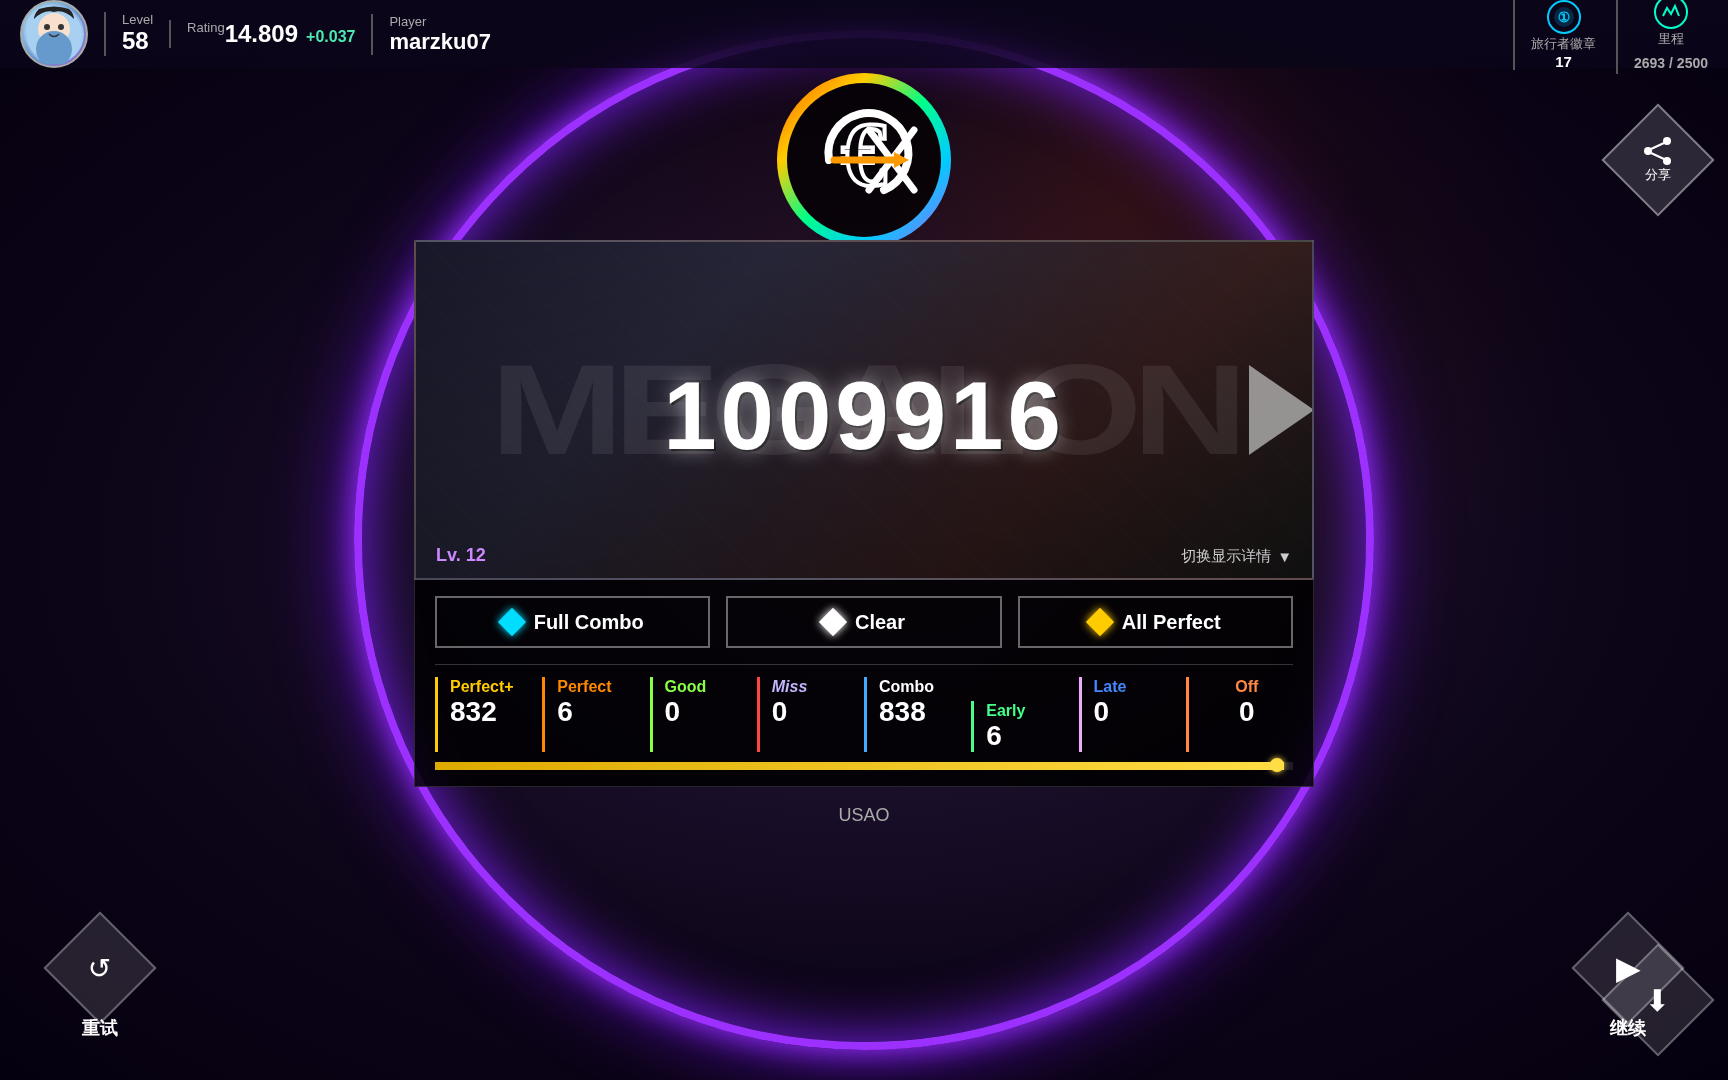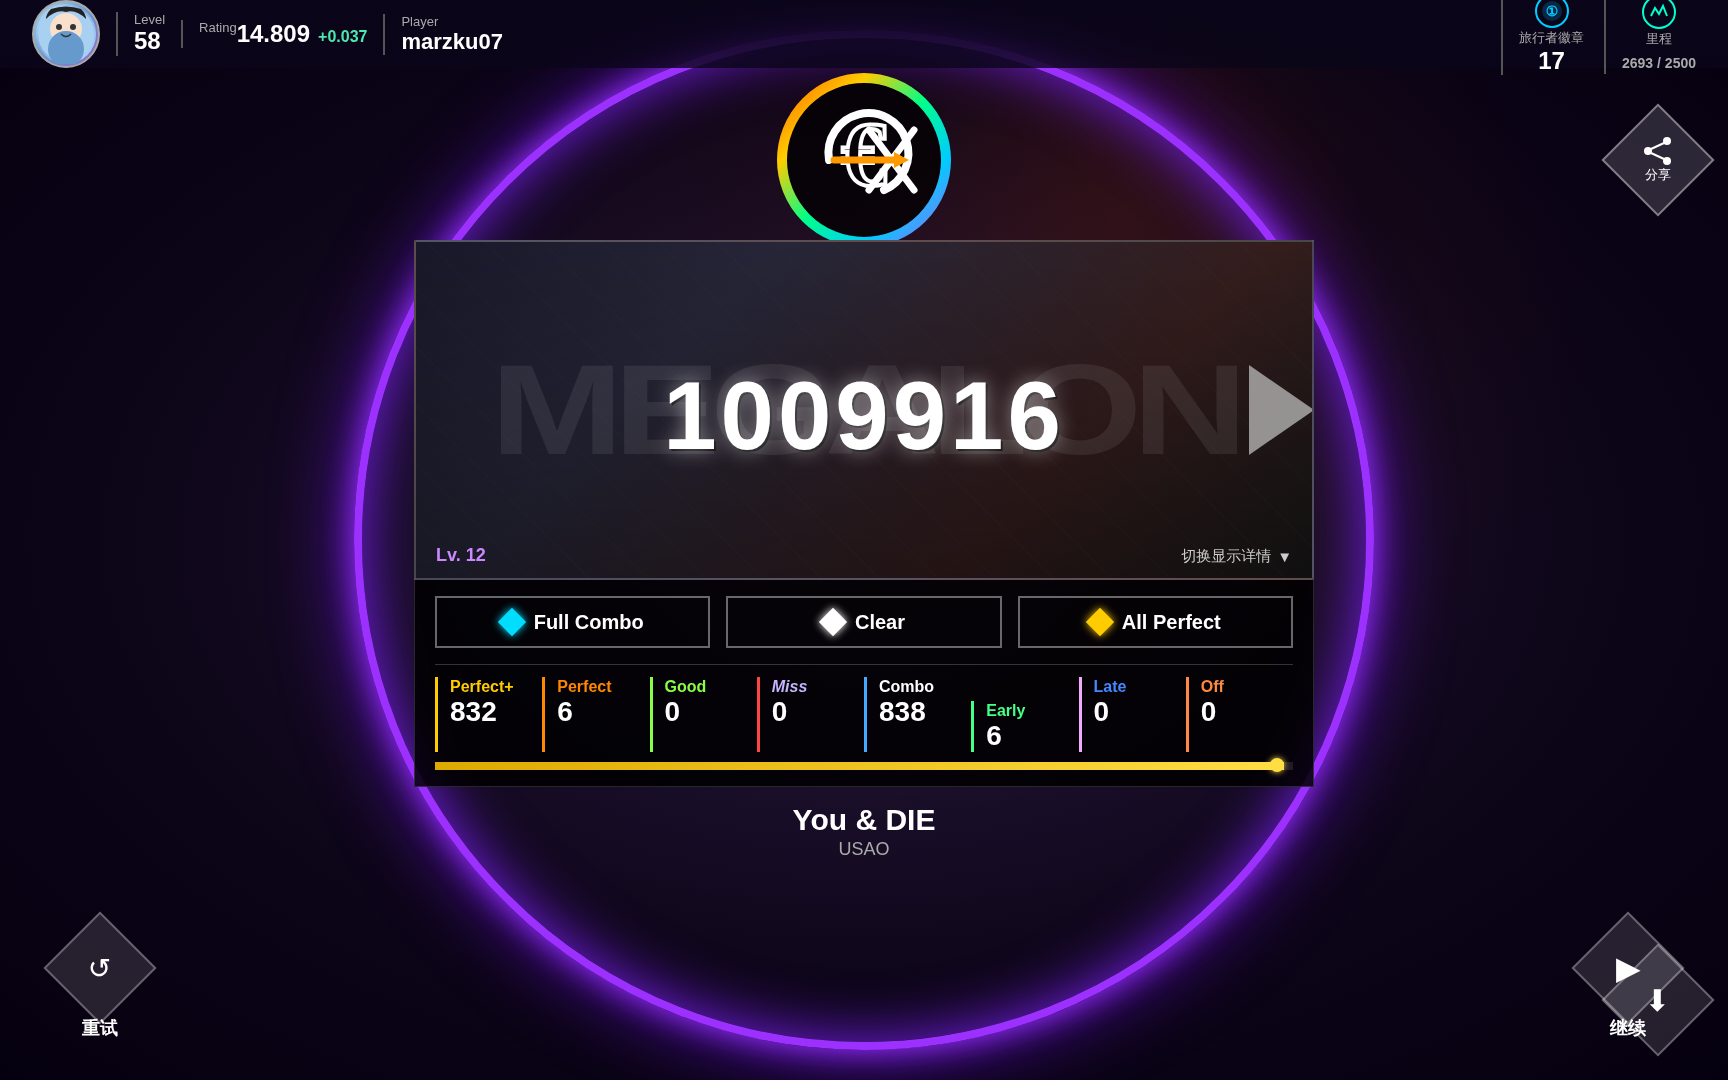--- a/index.html
+++ b/index.html
@@ -45,21 +45,21 @@
     .header {
       position: absolute;
       top: 0;
       left: 0;
       right: 0;
       height: 68px;
       display: flex;
       align-items: center;
       background: linear-gradient(180deg, rgba(10,5,25,0.95) 0%, rgba(10,5,25,0.8) 100%);
       z-index: 10;
-      padding: 0 32px;
+      padding: 0 20px;
     }
 
     .avatar {
       width: 68px;
       height: 68px;
       border-radius: 50%;
       background: linear-gradient(135deg, #a0d8ef, #6699cc, #9966cc);
       border: 2px solid #aaa;
       display: flex;
       align-items: center;
@@ -152,21 +152,21 @@
       border-left: 2px solid #555;
       padding-left: 16px;
     }
 
     .badge-label {
       font-size: 13px;
       color: #aaa;
     }
 
     .badge-value {
-      font-size: 24px;
+      font-size: 15px;
       color: #fff;
       font-weight: bold;
     }
 
     .mileage-block {
       display: flex;
       flex-direction: column;
       align-items: center;
       border-left: 2px solid #555;
       padding-left: 16px;
@@ -360,21 +360,21 @@
       position: relative;
     }
 
     .stat-cell.perfect-plus { border-left-color: #ffcc00; }
     .stat-cell.perfect { border-left-color: #ff8800; }
     .stat-cell.good { border-left-color: #88ff44; }
     .stat-cell.miss { border-left-color: #ff4444; }
     .stat-cell.combo { border-left-color: #44aaff; }
     .stat-cell.early { border-left-color: #44ff88; margin-top: 24px; }
     .stat-cell.late { border-left-color: #4488ff; }
-    .stat-cell.off { border-left-color: #ff8844; }
+    .stat-cell.off { border-left-color: #ff8844; text-align: center; }
 
     .stat-cell-label {
       font-size: 16px;
       font-weight: bold;
       line-height: 1.2;
     }
 
     .stat-cell-label.perfect-plus { color: #ffcc00; }
     .stat-cell-label.perfect { color: #ff8800; }
     .stat-cell-label.good { color: #88ff44; }
@@ -688,21 +688,20 @@
       </div>
     </div>
 
     <div class="progress-bar-container">
       <div class="progress-bar-fill"></div>
       <div class="progress-dot"></div>
     </div>
   </div>
 
   <div class="song-info">
-    <div class="song-title">You &amp; DIE</div>
     <div class="song-artist">USAO</div>
   </div>
 </div>
 
 <div class="bottom-nav">
 
   <div style="display:flex; flex-direction:column; align-items:center; gap:8px;">
     <div class="nav-diamond-btn">
       <div class="nav-btn-inner">
         <span class="retry-icon">↺</span>

